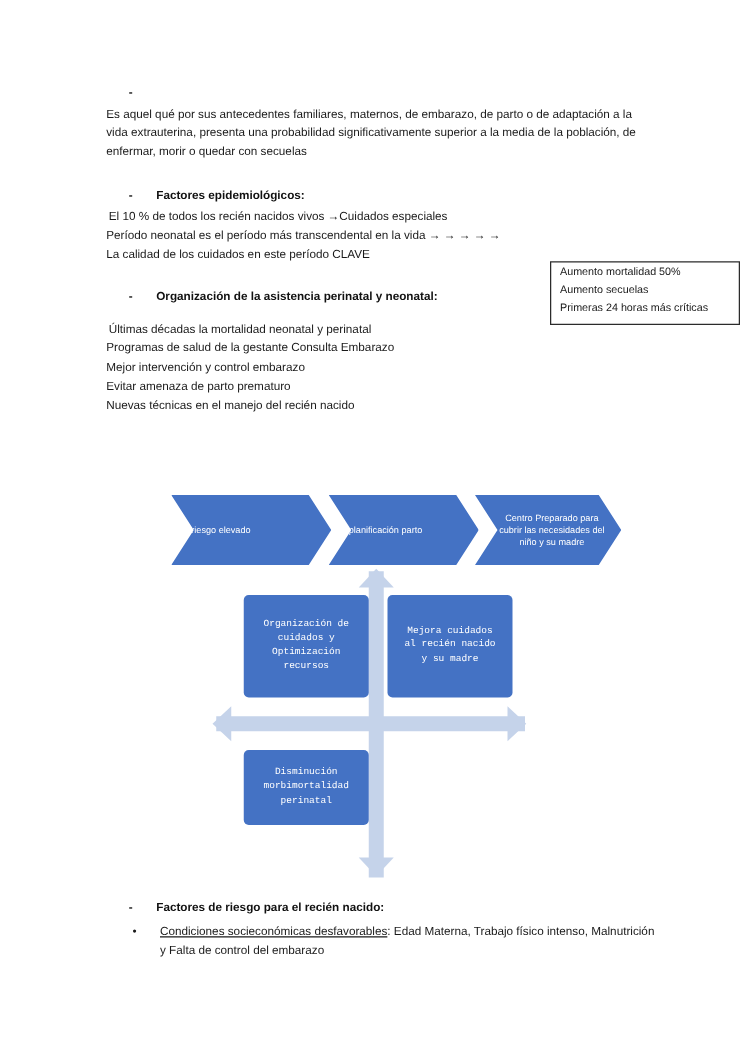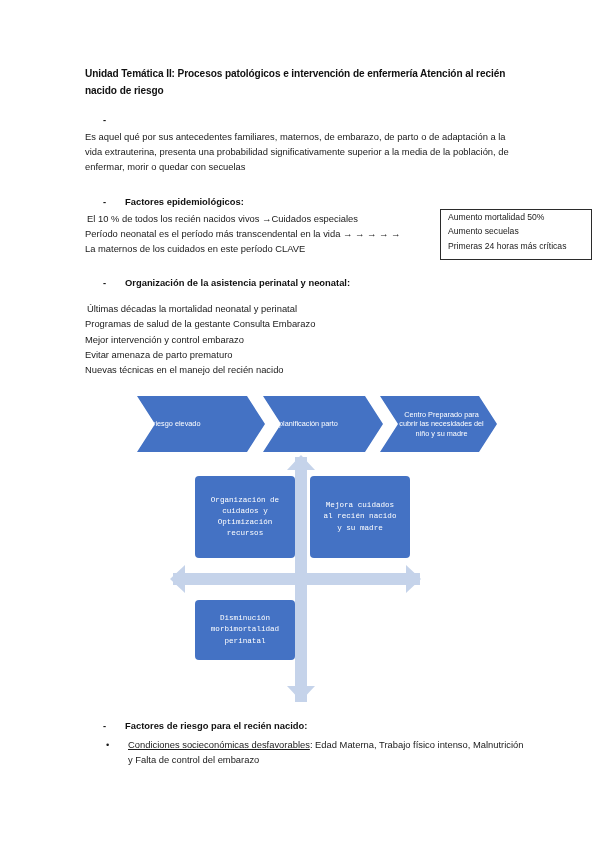--- a/index.html
+++ b/index.html
@@ -219,36 +219,35 @@
   }
   .u { text-decoration: underline; }
 </style>
 </head>
 <body>
 
 <div class="page">
 
   <div class="content">
 
-    <div class="doc-title">Unidad Temática II: Procesos patológicos e intervención de enfermería Atención al recién nacido de riesgo</div>
 
     <div class="bullet-dash">
       <span class="dash">-</span>
     </div>
     <p class="para">Es aquel qué por sus antecedentes familiares, maternos, de embarazo, de parto o de adaptación a la vida extrauterina, presenta una probabilidad significativamente superior a la media de la población, de enfermar, morir o quedar con secuelas</p>
 
     <div class="block-gap-lg"></div>
 
     <div class="bullet-dash">
       <span class="dash">-</span>
       <span>Factores epidemiológicos:</span>
     </div>
     <p class="para indent1">El 10 % de todos los recién nacidos vivos →Cuidados especiales</p>
     <p class="para">Período neonatal es el período más transcendental en la vida →  →  →  →  →</p>
-    <p class="para">La maternos de los cuidados en este período CLAVE</p>
+    <p class="para">La calidad de los cuidados en este período CLAVE</p>
 
     <div class="block-gap-lg"></div>
 
     <div class="bullet-dash">
       <span class="dash">-</span>
       <span>Organización de la asistencia perinatal y neonatal:</span>
     </div>
     <div class="block-gap-sm"></div>
     <p class="para indent1">Últimas décadas la mortalidad neonatal y perinatal</p>
     <p class="para">Programas de salud de la gestante Consulta Embarazo</p>

